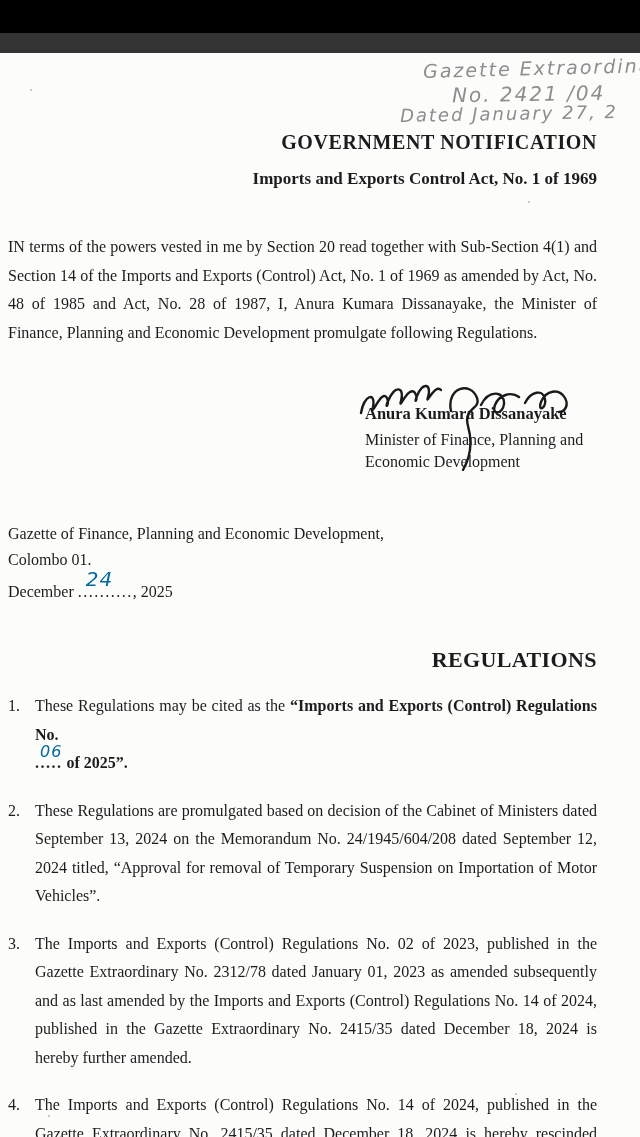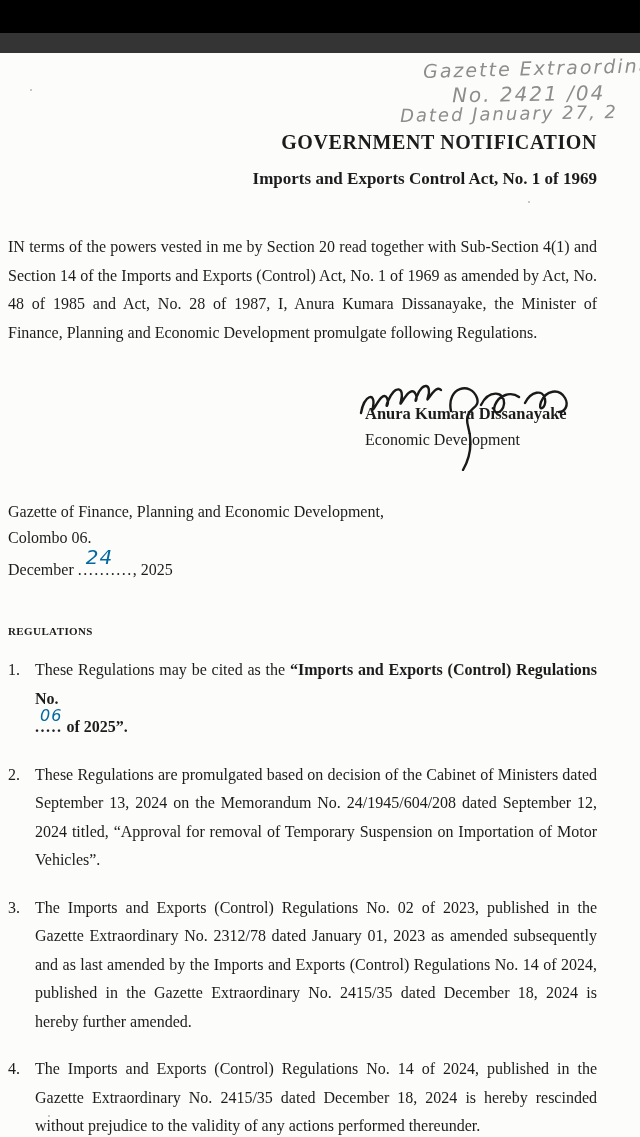--- a/index.html
+++ b/index.html
@@ -31,21 +31,21 @@
 
   .address{margin:48px 0 0 0;font-size:16px;line-height:26px;}
   .date-line{margin-top:6px;}
 
   .slot{position:relative;display:inline-block;letter-spacing:1.5px;}
   .slot .hwnum{position:absolute;font-family:"DejaVu Sans",sans-serif;font-style:italic;
                letter-spacing:1px;color:#0369a1;white-space:nowrap;}
   .date-slot .hwnum{left:8px;top:-13px;font-size:20px;}
   .reg-slot .hwnum{left:5px;top:-11px;font-size:16px;}
 
-  .reg-heading{margin:42px 0 0 0;text-align:left;font-size:11px;font-weight:bold;letter-spacing:.4px;}
+  .reg-heading{margin:42px 0 0 0;text-align:right;font-size:22px;font-weight:bold;letter-spacing:.4px;}
 
   .reg-item{display:flex;margin-top:19px;font-size:16px;line-height:28.5px;}
   .reg-item .num{flex:0 0 27px;}
   .reg-item .body{flex:1;text-align:justify;}
   .line-just{text-align:justify;text-align-last:justify;}
   .bold{font-weight:bold;}
 
   .speck{position:absolute;width:2px;height:2px;border-radius:50%;background:#b5b5b5;}
 </style>
 </head>
@@ -72,26 +72,27 @@
     <div class="sig-block">
       <svg class="sig-svg" width="240" height="100" viewBox="0 0 240 100">
         <g fill="none" stroke="#1a1a1a" stroke-width="2.4" stroke-linecap="round">
           <path d="M8,42 c3,-18 15,-22 12,-6 c-2,11 9,-19 14,-9 c3,7 -3,12 1,3 c7,-17 17,-14 13,0 c-3,11 8,-17 14,-8 c4,7 -2,12 2,3 c6,-15 15,-12 11,1 c-3,10 7,-14 13,-7"></path>
           <path d="M98,40 c-5,-24 20,-30 26,-13 c4,12 -14,9 -9,28 c4,14 3,30 -5,44"></path>
           <path d="M128,34 c8,-16 24,-14 23,-1 c-1,10 -13,12 -9,1 c4,-10 16,-14 24,-8"></path>
           <path d="M172,32 c6,-12 18,-14 20,-4 c2,9 -8,14 -4,3 c5,-12 18,-14 24,-4 c4,7 0,14 -6,14"></path>
         </g>
       </svg>
       <div class="sig-name">Anura Kumara Dissanayake</div>
+      <div class="sig-line">Minister of Finance, Planning and</div>
       <div class="sig-line">Economic Development</div>
     </div>
 
     <div class="address">
       <div>Gazette of Finance, Planning and Economic Development,</div>
-      <div>Colombo 06.</div>
+      <div>Colombo 01.</div>
       <div class="date-line">
         <span>December</span>
         <span class="slot date-slot"><span class="dots">..........</span><span class="hwnum">24</span></span><span>, 2025</span>
       </div>
     </div>
 
     <h3 class="reg-heading">REGULATIONS</h3>
 
     <div class="reg-item">
       <div class="num">1.</div>

